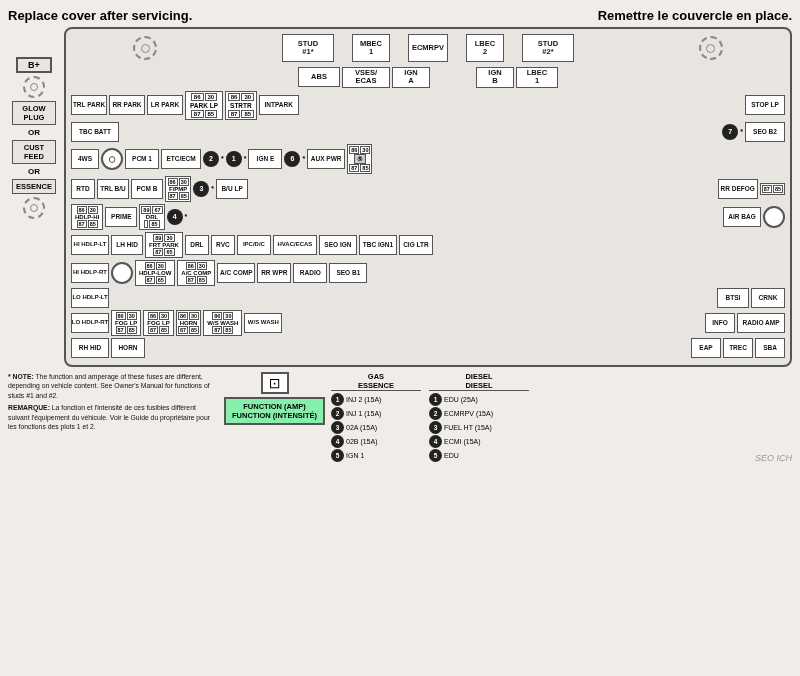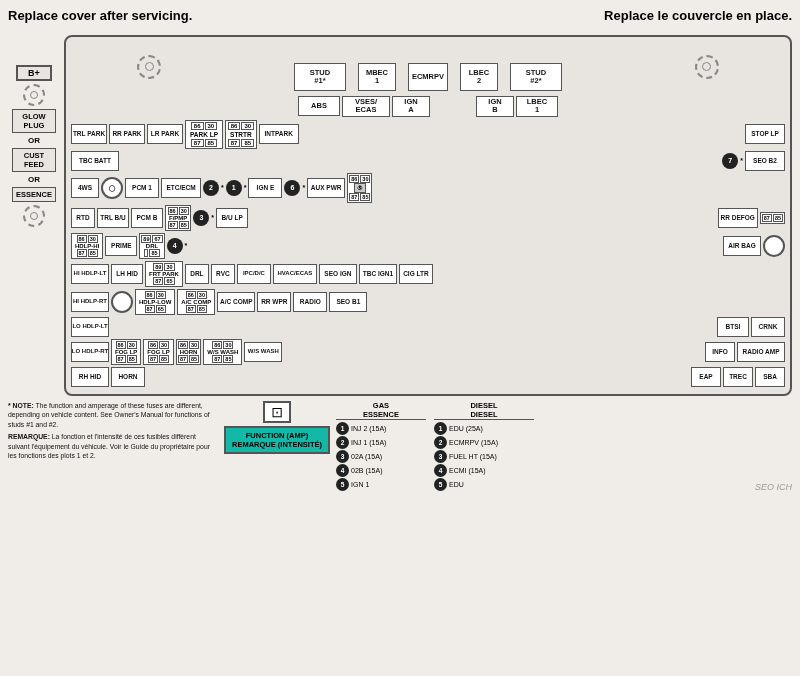--- a/index.html
+++ b/index.html
@@ -16,21 +16,21 @@
       width: 800px;
       height: 676px;
       background: #f0ede8;
       position: relative;
       padding: 8px;
     }
     .header-row {
       display: flex;
       justify-content: space-between;
       align-items: flex-start;
-      margin-bottom: 12px;
+      margin-bottom: 4px;
     }
     .fb {
       border: 1.5px solid #555;
       background: #fff;
       display: flex;
       flex-direction: column;
       align-items: center;
       justify-content: center;
       text-align: center;
       font-size: 6.5px;
@@ -56,21 +56,21 @@
       flex-shrink: 0;
     }
   </style>
 </head>
 <body>
 
 <div class="page">
 
   <div class="header-row">
     <span style="font-size:13px;font-weight:bold;">Replace cover after servicing.</span>
-    <span style="font-size:13px;font-weight:bold;">Replace le couvercle en place.</span>
+    <span style="font-size:13px;font-weight:bold;">Remettre le couvercle en place.</span>
   </div>
 
   <div style="display:flex; gap:4px; align-items:flex-start;">
 
     <div style="display:flex;flex-direction:column;align-items:center;gap:3px;width:52px;padding-top:30px;">
       <div style="border:2px solid #555;padding:1px 4px;font-size:9px;font-weight:bold;background:#e8e5e0;text-align:center;width:36px;">B+</div>
       <div style="width:22px;height:22px;border:2px dashed #888;border-radius:50%;display:flex;align-items:center;justify-content:center;">
         <div style="width:8px;height:8px;border:1.5px solid #888;border-radius:50%;"></div>
       </div>
       <div style="border:1.5px solid #555;font-size:7.5px;font-weight:bold;text-align:center;padding:2px;background:#e8e5e0;line-height:1.2;width:44px;">GLOW<br>PLUG</div>
@@ -83,21 +83,21 @@
       </div>
     </div>
 
     <div style="border:2px solid #555;border-radius:8px;background:#e8e5e0;padding:5px;flex:1;position:relative;">
 
       <div style="display:flex;justify-content:space-around;align-items:center;margin-bottom:5px;">
         <div style="width:24px;height:24px;border:2px dashed #888;border-radius:50%;display:flex;align-items:center;justify-content:center;">
           <div style="width:9px;height:9px;border:1.5px solid #888;border-radius:50%;"></div>
         </div>
 
-        <div style="display:flex;gap:12px;align-items:flex-start;margin-top:21px;">
+        <div style="display:flex;gap:18px;align-items:flex-start;">
           <div class="fb h2" style="width:52px;font-size:7.5px;">STUD<br>#1*</div>
           <div class="fb h2" style="width:38px;font-size:7.5px;">MBEC<br>1</div>
           <div class="fb h2" style="width:40px;font-size:7.5px;">ECMRPV</div>
           <div class="fb h2" style="width:38px;font-size:7.5px;">LBEC<br>2</div>
           <div class="fb h2" style="width:52px;font-size:7.5px;">STUD<br>#2*</div>
         </div>
         <div style="width:24px;height:24px;border:2px dashed #888;border-radius:50%;display:flex;align-items:center;justify-content:center;">
           <div style="width:9px;height:9px;border:1.5px solid #888;border-radius:50%;"></div>
         </div>
       </div>
@@ -381,23 +381,23 @@
     <div style="font-size:6.8px;line-height:1.4;width:210px;color:#111;">
       <p><span style="font-weight:bold;">* NOTE:</span> The function and amperage of these fuses are different, depending on vehicle content. See Owner's Manual for functions of studs #1 and #2.</p>
       <p style="margin-top:3px;"><span style="font-weight:bold;">REMARQUE:</span> La fonction et l'intensité de ces fusibles diffèrent suivant l'équipement du véhicule. Voir le Guide du propriétaire pour les fonctions des plots 1 et 2.</p>
     </div>
 
     <div style="display:flex;flex-direction:column;align-items:center;gap:3px;">
 
       <div style="width:28px;height:22px;border:2px solid #555;background:#fff;display:flex;align-items:center;justify-content:center;font-size:14px;">
         ⊡
       </div>
-      <div style="border:2px solid #555;padding:3px 6px;font-size:7.5px;font-weight:bold;text-align:center;background:#14b8a6;min-width:80px;">
+      <div style="border:2px solid #555;padding:3px 6px;font-size:7.5px;font-weight:bold;text-align:center;background:#86efac;min-width:80px;">
         <div>FUNCTION (AMP)</div>
-        <div>REMARQUE (INTENSITÉ)</div>
+        <div>FUNCTION (INTENSITÉ)</div>
       </div>
     </div>
 
     <div style="display:flex;gap:8px;align-items:flex-start;">
 
       <div style="min-width:90px;">
         <div style="font-weight:bold;font-size:7.5px;text-align:center;border-bottom:1px solid #555;margin-bottom:2px;">GAS<br>ESSENCE</div>
         <div style="display:flex;align-items:center;gap:2px;margin-bottom:1px;font-size:7px;">
           <div style="width:13px;height:13px;border-radius:50%;background:#222;color:#fff;display:flex;align-items:center;justify-content:center;font-size:6.5px;font-weight:bold;flex-shrink:0;">1</div>
           <span>INJ 2  (15A)</span>

